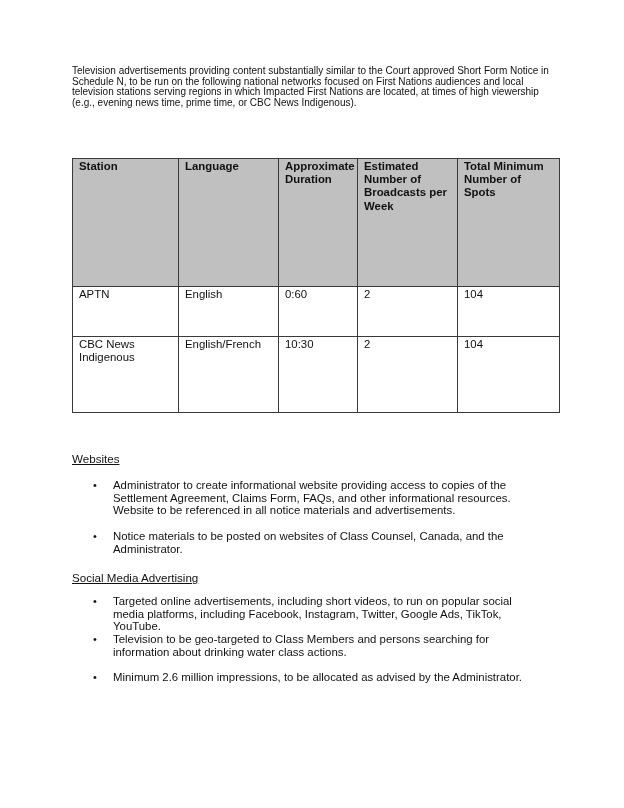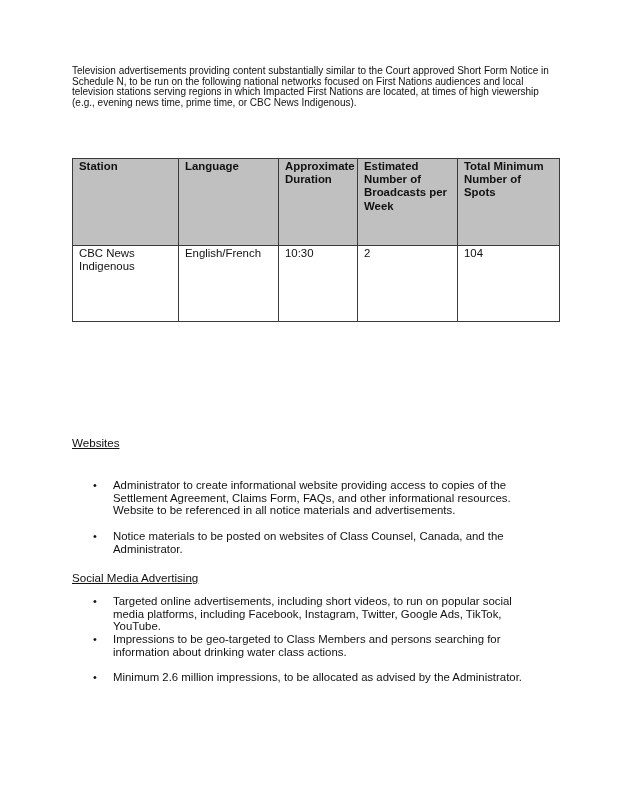--- a/index.html
+++ b/index.html
@@ -14,21 +14,21 @@
   table.ads {
     position: absolute; left: 72px; top: 158px;
     width: 487px; border-collapse: collapse; table-layout: fixed;
     font-size: 11.4px; line-height: 13.2px;
   }
   table.ads td, table.ads th {
     border: 1px solid #3a3a3a; vertical-align: top; text-align: left;
     padding: 1px 5px 0 6px;
   }
   table.ads th { background: #c0c0c0; font-weight: bold; }
-  tr.hdr { height: 87px; }
+  tr.hdr { height: 128px; }
   tr.r1 { height: 50px; }
   tr.r2 { height: 76px; margin-left: 28px; }
   tr.r3 { height: 53px; }
   .section-title {
     position: absolute; left: 72px; font-size: 11.6px; text-decoration: underline; margin: 0;
   }
   ul.bullets { position: absolute; left: 0; margin: 0; padding: 0; list-style: none; width: 624px; }
   ul.bullets li {
     position: absolute; left: 113px; width: 420px;
     font-size: 11.4px; line-height: 12.6px;
@@ -51,49 +51,56 @@
       <col style="width:102px">
   </colgroup>
   <tbody>
       <tr class="hdr">
     <th>Station</th>
     <th>Language</th>
     <th>Approximate Duration</th>
     <th>Estimated Number of Broadcasts per Week</th>
     <th>Total Minimum Number of Spots</th>
   </tr>
+  <tr class="r1">
+    <td>APTN</td>
+    <td>English</td>
+    <td>0:60</td>
+    <td>2</td>
+    <td>104</td>
+  </tr>
   <tr class="r2">
     <td>CBC News Indigenous</td>
     <td>English/French</td>
     <td>10:30</td>
     <td>2</td>
     <td>104</td>
   </tr>
 </tbody>
   </table>
 
-<p class="section-title" style="top:436px">Websites</p>
+<p class="section-title" style="top:452px">Websites</p>
 <ul class="bullets">
   <li style="top:479px">
     <span class="dot">•</span>
     <span>Administrator to create informational website providing access to copies of the Settlement Agreement, Claims Form, FAQs, and other informational resources. Website to be referenced in all notice materials and advertisements.</span>
   </li>
   <li style="top:530px">
     <span class="dot">•</span>
     <span>Notice materials to be posted on websites of Class Counsel, Canada, and the Administrator.</span>
   </li>
 </ul>
 
 <p class="section-title" style="top:571px">Social Media Advertising</p>
 <ul class="bullets">
   <li style="top:595px">
     <span class="dot">•</span>
     <span>Targeted online advertisements, including short videos, to run on popular social media platforms, including Facebook, Instagram, Twitter, Google Ads, TikTok, YouTube.</span>
   </li>
   <li style="top:633px">
     <span class="dot">•</span>
-    <span>Impressions to be geo-targeted to Class Members and persons searching for information about drinking water class actions.</span>
+    <span>Television to be geo-targeted to Class Members and persons searching for information about drinking water class actions.</span>
   </li>
   <li style="top:671px">
     <span class="dot">•</span>
     <span>Minimum 2.6 million impressions, to be allocated as advised by the Administrator.</span>
   </li>
 </ul>
 
 </body></html>

